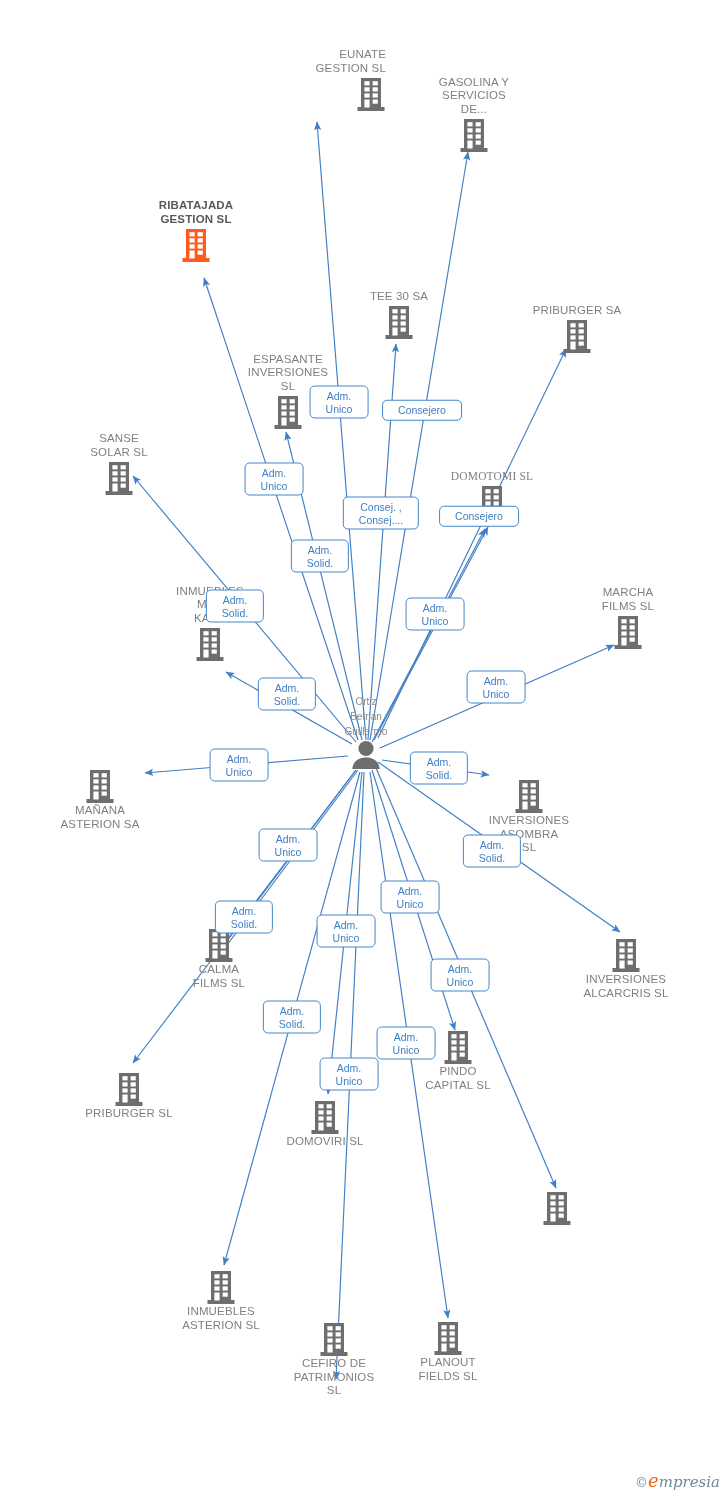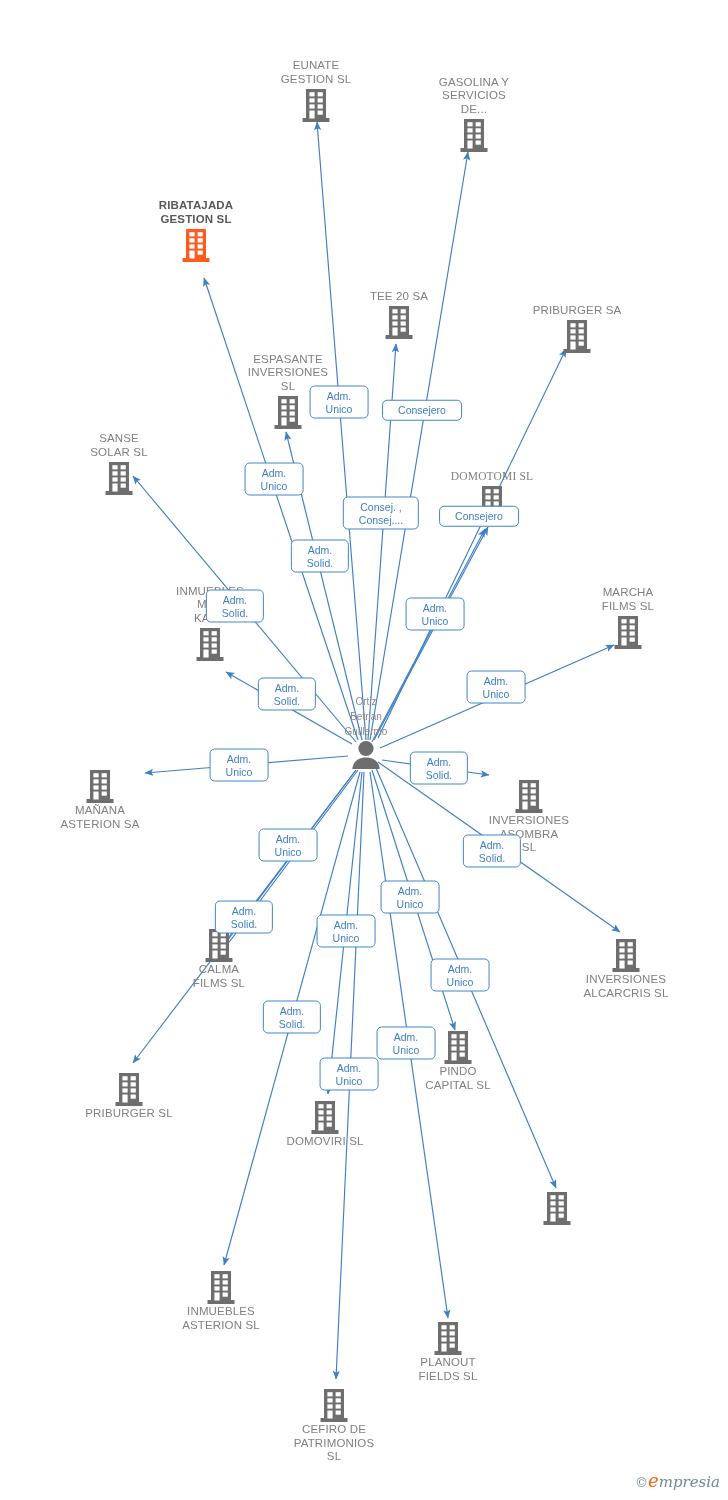--- a/index.html
+++ b/index.html
@@ -130,21 +130,21 @@
         <line x1="356" y1="770" x2="133" y2="1063" stroke="#3f7fc4" stroke-width="1.15" marker-end="url(#arrowhead)"></line>
         <line x1="362" y1="772" x2="328" y2="1094" stroke="#3f7fc4" stroke-width="1.15" marker-end="url(#arrowhead)"></line>
         <line x1="376" y1="768" x2="556" y2="1188" stroke="#3f7fc4" stroke-width="1.15" marker-end="url(#arrowhead)"></line>
         <line x1="360" y1="772" x2="224" y2="1265" stroke="#3f7fc4" stroke-width="1.15" marker-end="url(#arrowhead)"></line>
         <line x1="370" y1="772" x2="448" y2="1318" stroke="#3f7fc4" stroke-width="1.15" marker-end="url(#arrowhead)"></line>
         <line x1="364" y1="772" x2="336" y2="1379" stroke="#3f7fc4" stroke-width="1.15" marker-end="url(#arrowhead)"></line>
       </g>
   </svg>
 
   <div id="nodes-layer">
-      <div class="node label-above" style="left: 316px; top: 59px;">
+      <div class="node label-above" style="left: 316px; top: 48px; text-align: right;">
         <span class="label">EUNATE
 GESTION  SL</span>
         <span class="icon-wrap"><svg width="30" height="34" viewBox="0 0 30 34">
             <rect x="1.5" y="30" width="27" height="4" fill="#6e6e6e"></rect>
             <rect x="5" y="1" width="20" height="29.5" fill="#6e6e6e"></rect>
             <rect x="8.4" y="4.2" width="5.2" height="4.2" fill="#ffffff"></rect>
             <rect x="16.6" y="4.2" width="5.2" height="4.2" fill="#ffffff"></rect>
             <rect x="8.4" y="10.3" width="5.2" height="4.2" fill="#ffffff"></rect>
             <rect x="16.6" y="10.3" width="5.2" height="4.2" fill="#ffffff"></rect>
             <rect x="8.4" y="16.4" width="5.2" height="4.2" fill="#ffffff"></rect>
@@ -180,21 +180,21 @@
             <rect x="16.6" y="4.2" width="5.2" height="4.2" fill="#ffffff"></rect>
             <rect x="8.4" y="10.3" width="5.2" height="4.2" fill="#ffffff"></rect>
             <rect x="16.6" y="10.3" width="5.2" height="4.2" fill="#ffffff"></rect>
             <rect x="8.4" y="16.4" width="5.2" height="4.2" fill="#ffffff"></rect>
             <rect x="16.6" y="16.4" width="5.2" height="4.2" fill="#ffffff"></rect>
             <rect x="16.6" y="22.5" width="5.2" height="4.2" fill="#ffffff"></rect>
             <rect x="8.4" y="22.5" width="5.2" height="8" fill="#ffffff"></rect>
           </svg></span>
       </div>
       <div class="node label-above" style="left: 399px; top: 289.5px;">
-        <span class="label">TEE 20 SA</span>
+        <span class="label">TEE 30 SA</span>
         <span class="icon-wrap"><svg width="30" height="34" viewBox="0 0 30 34">
             <rect x="1.5" y="30" width="27" height="4" fill="#6e6e6e"></rect>
             <rect x="5" y="1" width="20" height="29.5" fill="#6e6e6e"></rect>
             <rect x="8.4" y="4.2" width="5.2" height="4.2" fill="#ffffff"></rect>
             <rect x="16.6" y="4.2" width="5.2" height="4.2" fill="#ffffff"></rect>
             <rect x="8.4" y="10.3" width="5.2" height="4.2" fill="#ffffff"></rect>
             <rect x="16.6" y="10.3" width="5.2" height="4.2" fill="#ffffff"></rect>
             <rect x="8.4" y="16.4" width="5.2" height="4.2" fill="#ffffff"></rect>
             <rect x="16.6" y="16.4" width="5.2" height="4.2" fill="#ffffff"></rect>
             <rect x="16.6" y="22.5" width="5.2" height="4.2" fill="#ffffff"></rect>
@@ -447,21 +447,21 @@
             <rect x="8.4" y="10.3" width="5.2" height="4.2" fill="#ffffff"></rect>
             <rect x="16.6" y="10.3" width="5.2" height="4.2" fill="#ffffff"></rect>
             <rect x="8.4" y="16.4" width="5.2" height="4.2" fill="#ffffff"></rect>
             <rect x="16.6" y="16.4" width="5.2" height="4.2" fill="#ffffff"></rect>
             <rect x="16.6" y="22.5" width="5.2" height="4.2" fill="#ffffff"></rect>
             <rect x="8.4" y="22.5" width="5.2" height="8" fill="#ffffff"></rect>
           </svg></span>
         <span class="label">PLANOUT
 FIELDS  SL</span>
       </div>
-      <div class="node label-below" style="left: 334px; top: 1388px; text-align: center;">
+      <div class="node label-below" style="left: 334px; top: 1322px; text-align: center;">
         <span class="icon-wrap"><svg width="30" height="34" viewBox="0 0 30 34">
             <rect x="1.5" y="30" width="27" height="4" fill="#6e6e6e"></rect>
             <rect x="5" y="1" width="20" height="29.5" fill="#6e6e6e"></rect>
             <rect x="8.4" y="4.2" width="5.2" height="4.2" fill="#ffffff"></rect>
             <rect x="16.6" y="4.2" width="5.2" height="4.2" fill="#ffffff"></rect>
             <rect x="8.4" y="10.3" width="5.2" height="4.2" fill="#ffffff"></rect>
             <rect x="16.6" y="10.3" width="5.2" height="4.2" fill="#ffffff"></rect>
             <rect x="8.4" y="16.4" width="5.2" height="4.2" fill="#ffffff"></rect>
             <rect x="16.6" y="16.4" width="5.2" height="4.2" fill="#ffffff"></rect>
             <rect x="16.6" y="22.5" width="5.2" height="4.2" fill="#ffffff"></rect>

